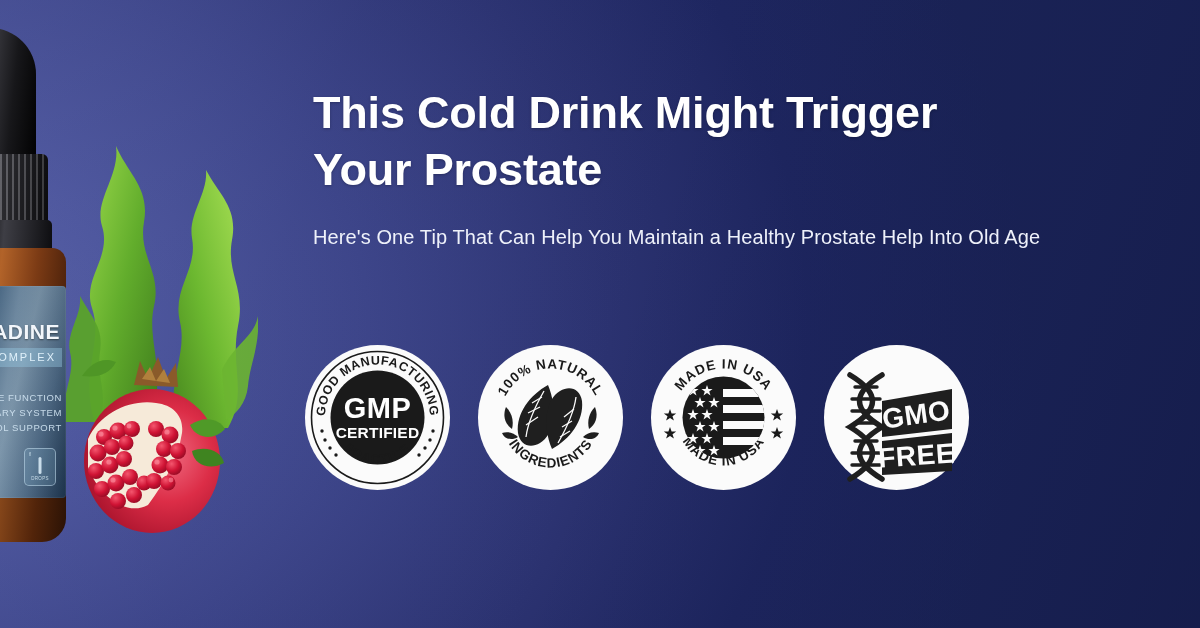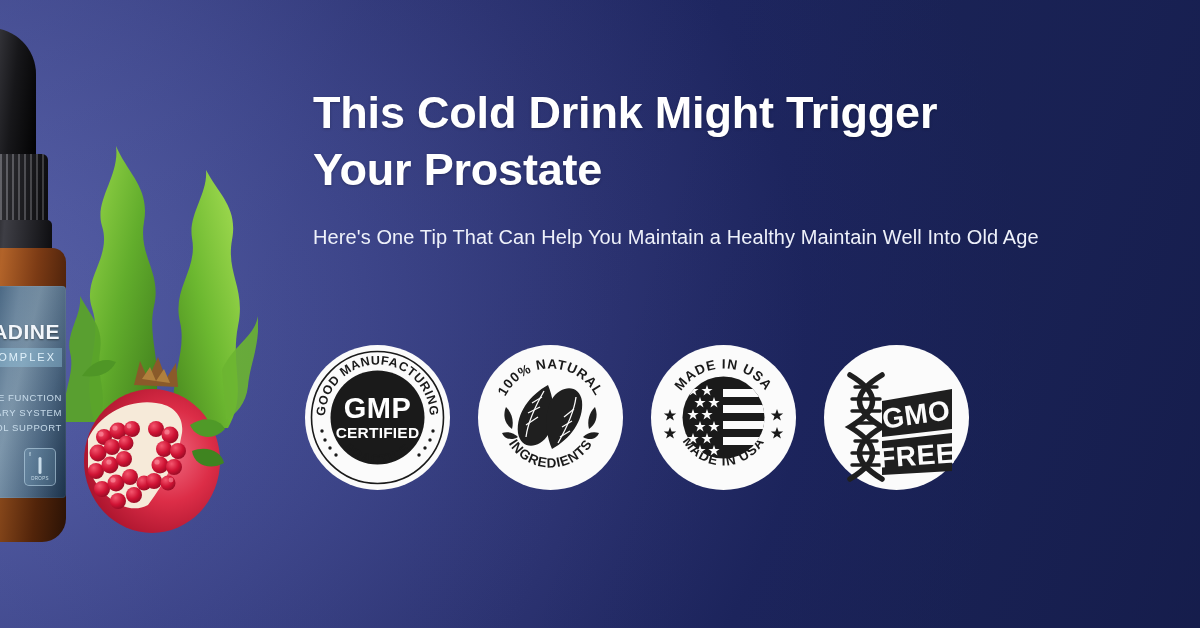--- a/index.html
+++ b/index.html
@@ -326,21 +326,21 @@
           <u>fl</u>
           <i></i>
           <b>DROPS</b>
         </div>
       </div>
     </div>
   </div>
 
   <div class="content">
     <h1 class="headline">This Cold Drink Might Trigger Your Prostate</h1>
-    <p class="subheadline">Here's One Tip That Can Help You Maintain a Healthy Maintain Well Into Old Age</p>
+    <p class="subheadline">Here's One Tip That Can Help You Maintain a Healthy Prostate Help Into Old Age</p>
   </div>
 
   <div class="badge-row">
 
     <div class="badge">
       <svg viewBox="0 0 145 145">
         <defs>
           <path id="gmpTop" d="M 20,72 A 52,52 0 0 1 125,72"></path>
           <path id="gmpBot" d="M 26,72 A 46,46 0 0 0 119,72"></path>
         </defs>

